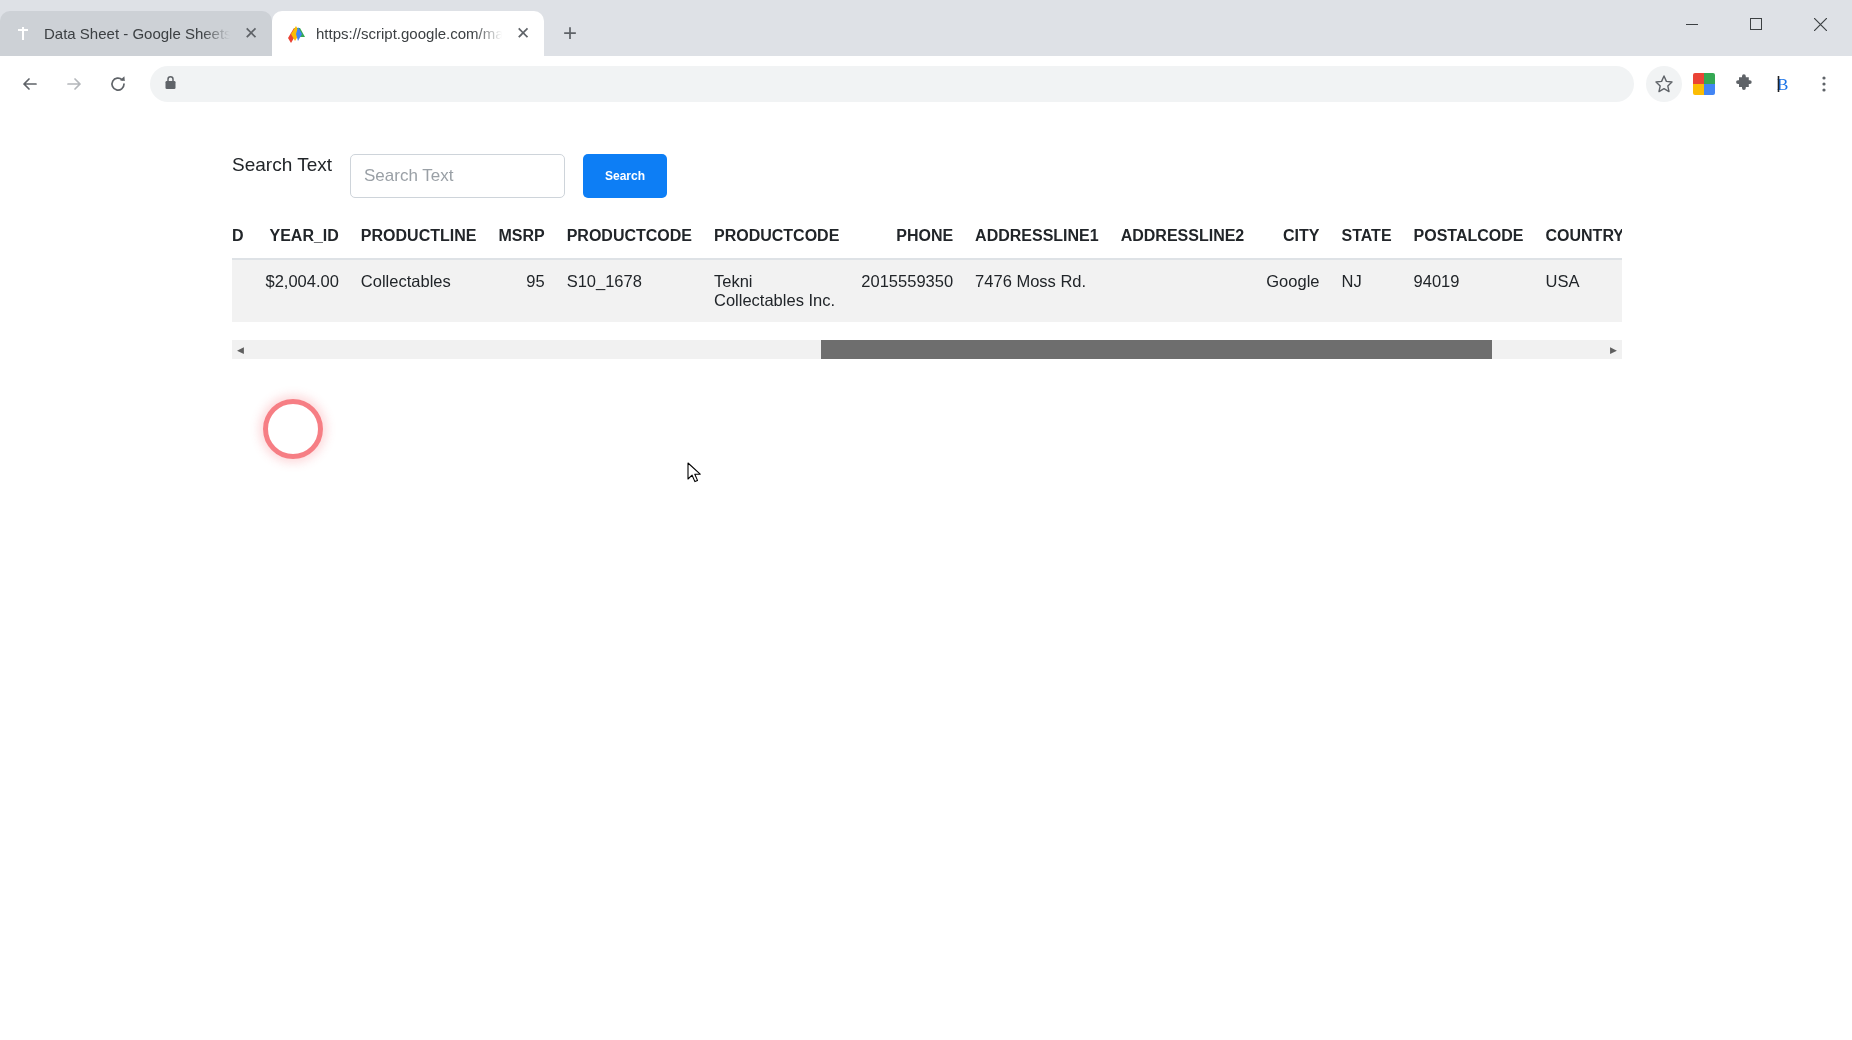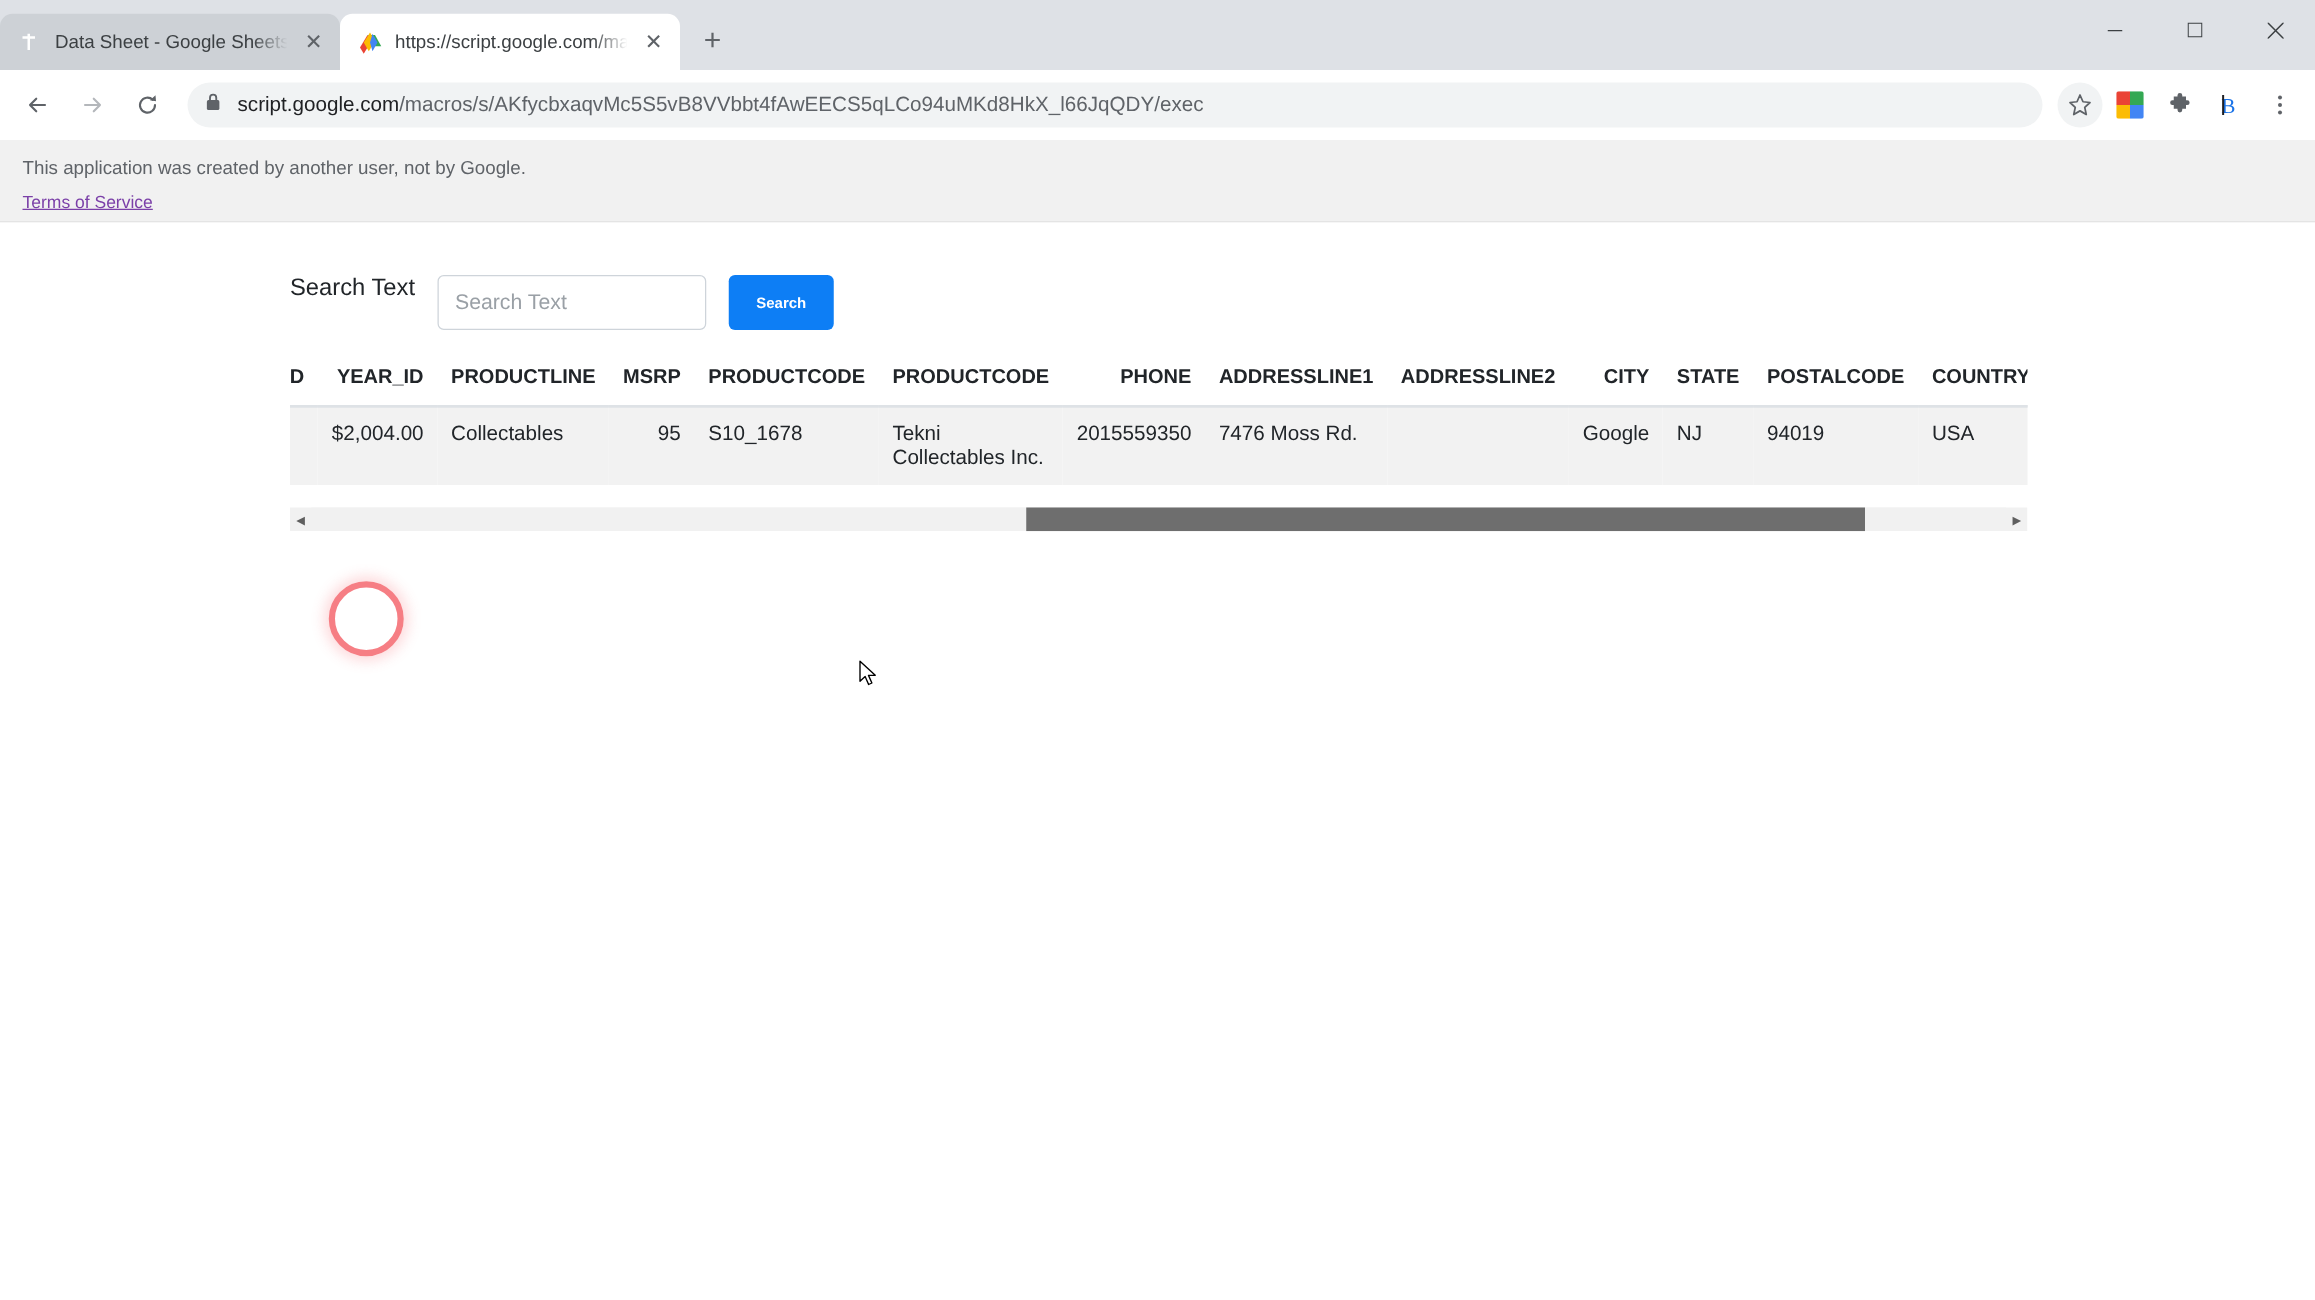--- a/index.html
+++ b/index.html
@@ -268,21 +268,20 @@
       </svg>
     </div>
 
     <div class="omnibox">
       <span class="lock">
         <svg width="13" height="15" viewBox="0 0 13 15">
           <rect x="1.5" y="6" width="10" height="8" rx="1.3" fill="#5f6368"></rect>
           <path d="M4,6 V4.2 A2.5,2.5 0 0 1 9,4.2 V6" stroke="#5f6368" stroke-width="1.5" fill="none"></path>
         </svg>
       </span>
-      <span class="url"><span class="host">script.google.com</span><span class="path">/macros/s/AKfycbxaqvMc5S5vB8VVbbt4fAwEECS5qLCo94uMKd8HkX_l66JqQDY/exec</span></span>
     </div>
 
     <div class="tbicon star">
       <svg width="20" height="20" viewBox="0 0 20 20">
           <polygon points="10,2 12.4,7.4 18,8 13.8,11.9 15,17.6 10,14.7 5,17.6 6.2,11.9 2,8 7.6,7.4" fill="none" stroke="#5f6368" stroke-width="1.4" stroke-linejoin="round"></polygon>
         </svg>
     </div>
     <div class="tbicon">
       <span class="quad">
         <i style="background:#ea4335"></i>
@@ -304,24 +303,20 @@
     </div>
     <div class="tbicon">
       <svg width="18" height="18" viewBox="0 0 18 18">
         <circle cx="9" cy="3" r="1.6" fill="#5f6368"></circle>
         <circle cx="9" cy="9" r="1.6" fill="#5f6368"></circle>
         <circle cx="9" cy="15" r="1.6" fill="#5f6368"></circle>
       </svg>
     </div>
   </div>
 
-  <div class="notice">
-    <div class="notice-text">This application was created by another user, not by Google.</div>
-    <a class="notice-link" href="#">Terms of Service</a>
-  </div>
 
   <div class="app">
 
     <div class="search-row">
       <span class="search-label">Search Text</span>
       <input class="search-input" type="text" placeholder="Search Text" style="">
       <button class="search-btn">Search</button>
     </div>
 
     <div class="table-wrap">

